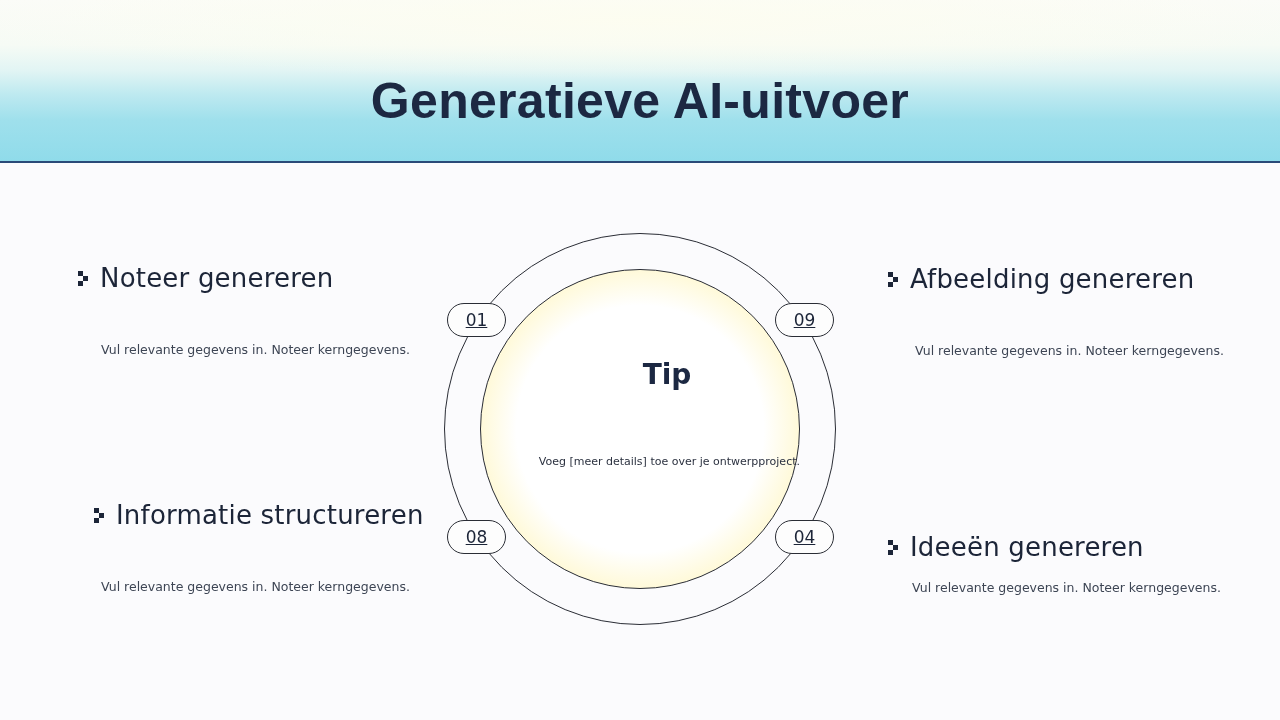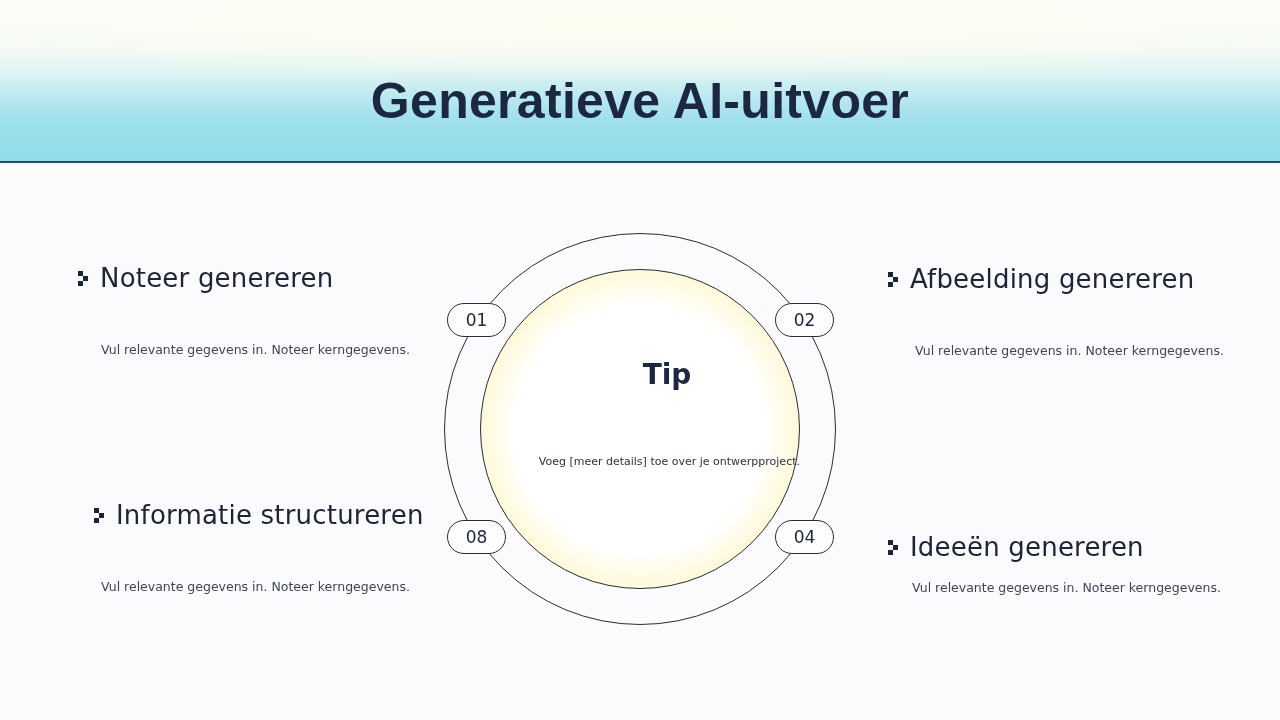--- a/index.html
+++ b/index.html
@@ -49,21 +49,21 @@
   }
   .tip-desc {
     position: absolute; left: 480px; width: 320px; top: 455px;
     text-align: right; font-size: 11px; color: #2c3240;
   }
   .badge {
     position: absolute; width: 59px; height: 34px;
     border: 1.5px solid #2a2d35; border-radius: 17px;
     background: #fdfdfd;
     display: flex; align-items: center; justify-content: center;
-    font-size: 17px; color: #1c2538;
+    font-size: 17px; color: #1c2538; text-decoration: underline;
   }
 </style>
 </head>
 <body>
 
 <div class="header">
   <div class="title">Generatieve AI-uitvoer</div>
 </div>
 
 <div class="item" style="left:78px; top:263px;">
@@ -113,15 +113,15 @@
   </div>
 </div>
 <div class="item-desc" style="left:912px; top:580px;">Vul relevante gegevens in. Noteer kerngegevens.</div>
 
 <div class="ring"></div>
 <div class="core"></div>
 <div class="tip-title">Tip</div>
 <div class="tip-desc">Voeg [meer details] toe over je ontwerpproject.</div>
 
 <div class="badge" style="left:447px; top:303px;">01</div>
-<div class="badge" style="left:775px; top:303px;">02</div>
+<div class="badge" style="left:775px; top:303px;">09</div>
 <div class="badge" style="left:447px; top:520px;">08</div>
 <div class="badge" style="left:775px; top:520px;">04</div>
 
 </body></html>

